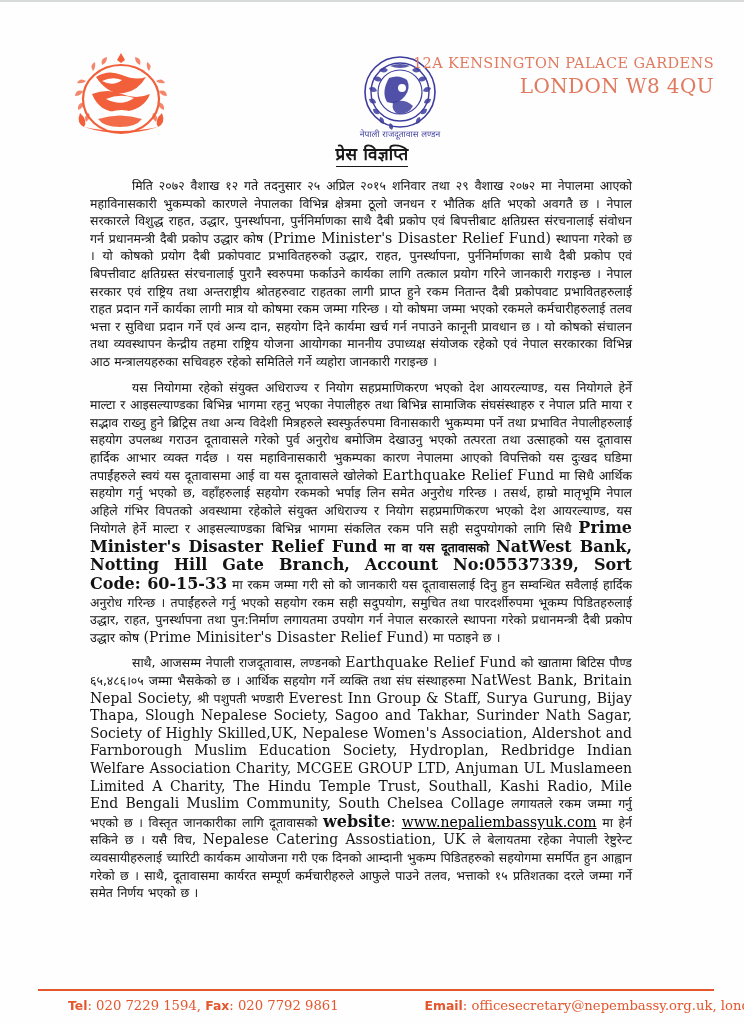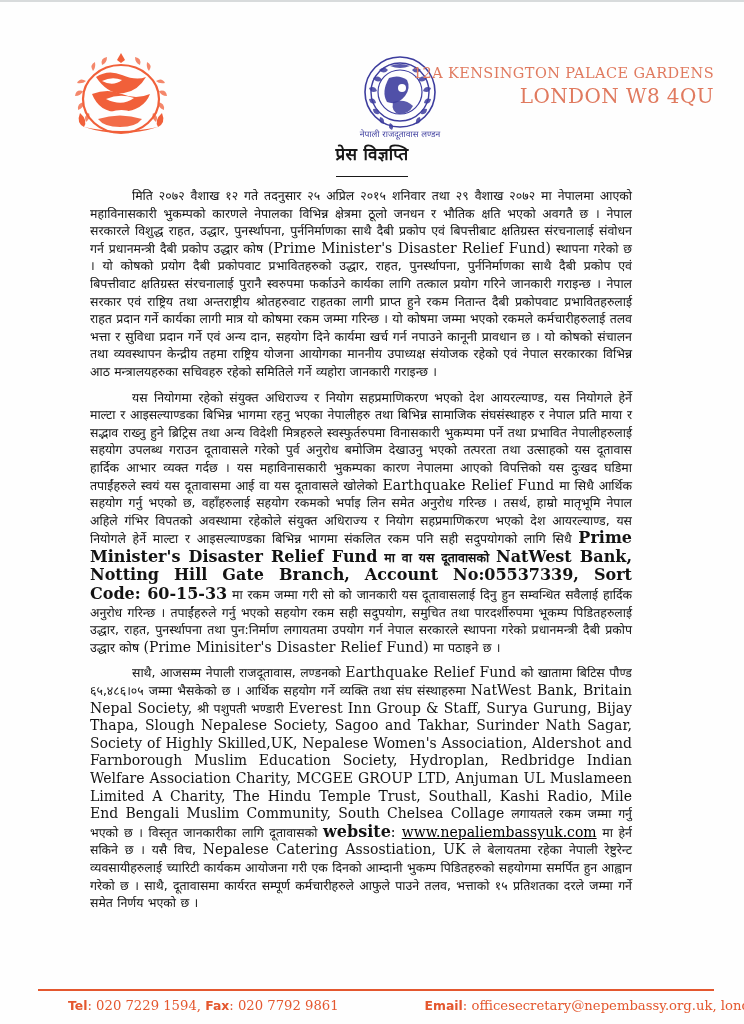--- a/index.html
+++ b/index.html
@@ -53,21 +53,21 @@
     letter-spacing: 1.2px;
     font-weight: normal;
     line-height: 1.12;
     color: #e4572e;
   }
   .embassy-line2 {
     font-size: 14.5px;
     letter-spacing: 0.4px;
     line-height: 1.3;
     color: #e07a5f;
-    margin-top: 18px;
+    margin-top: 8px;
   }
   .embassy-line3 {
     font-size: 20px;
     letter-spacing: 0.4px;
     line-height: 1.3;
     color: #e07a5f;
   }
 
   
   .doc-title-wrap {
@@ -75,21 +75,21 @@
     margin-top: 12px;
     margin-bottom: 10px;
   }
   .doc-title {
     display: inline-block;
     font-family: "DejaVu Sans", sans-serif;
     font-size: 17px;
     font-weight: bold;
     color: #181818;
     border-bottom: 1.4px solid #181818;
-    padding-bottom: 11px;
+    padding-bottom: 1px;
     letter-spacing: 0.3px;
   }
 
   
   .body-text {
     margin: 0 112px 0 90px;
     color: #141414;
   }
   p.para {
     margin: 0 0 8px 0;

